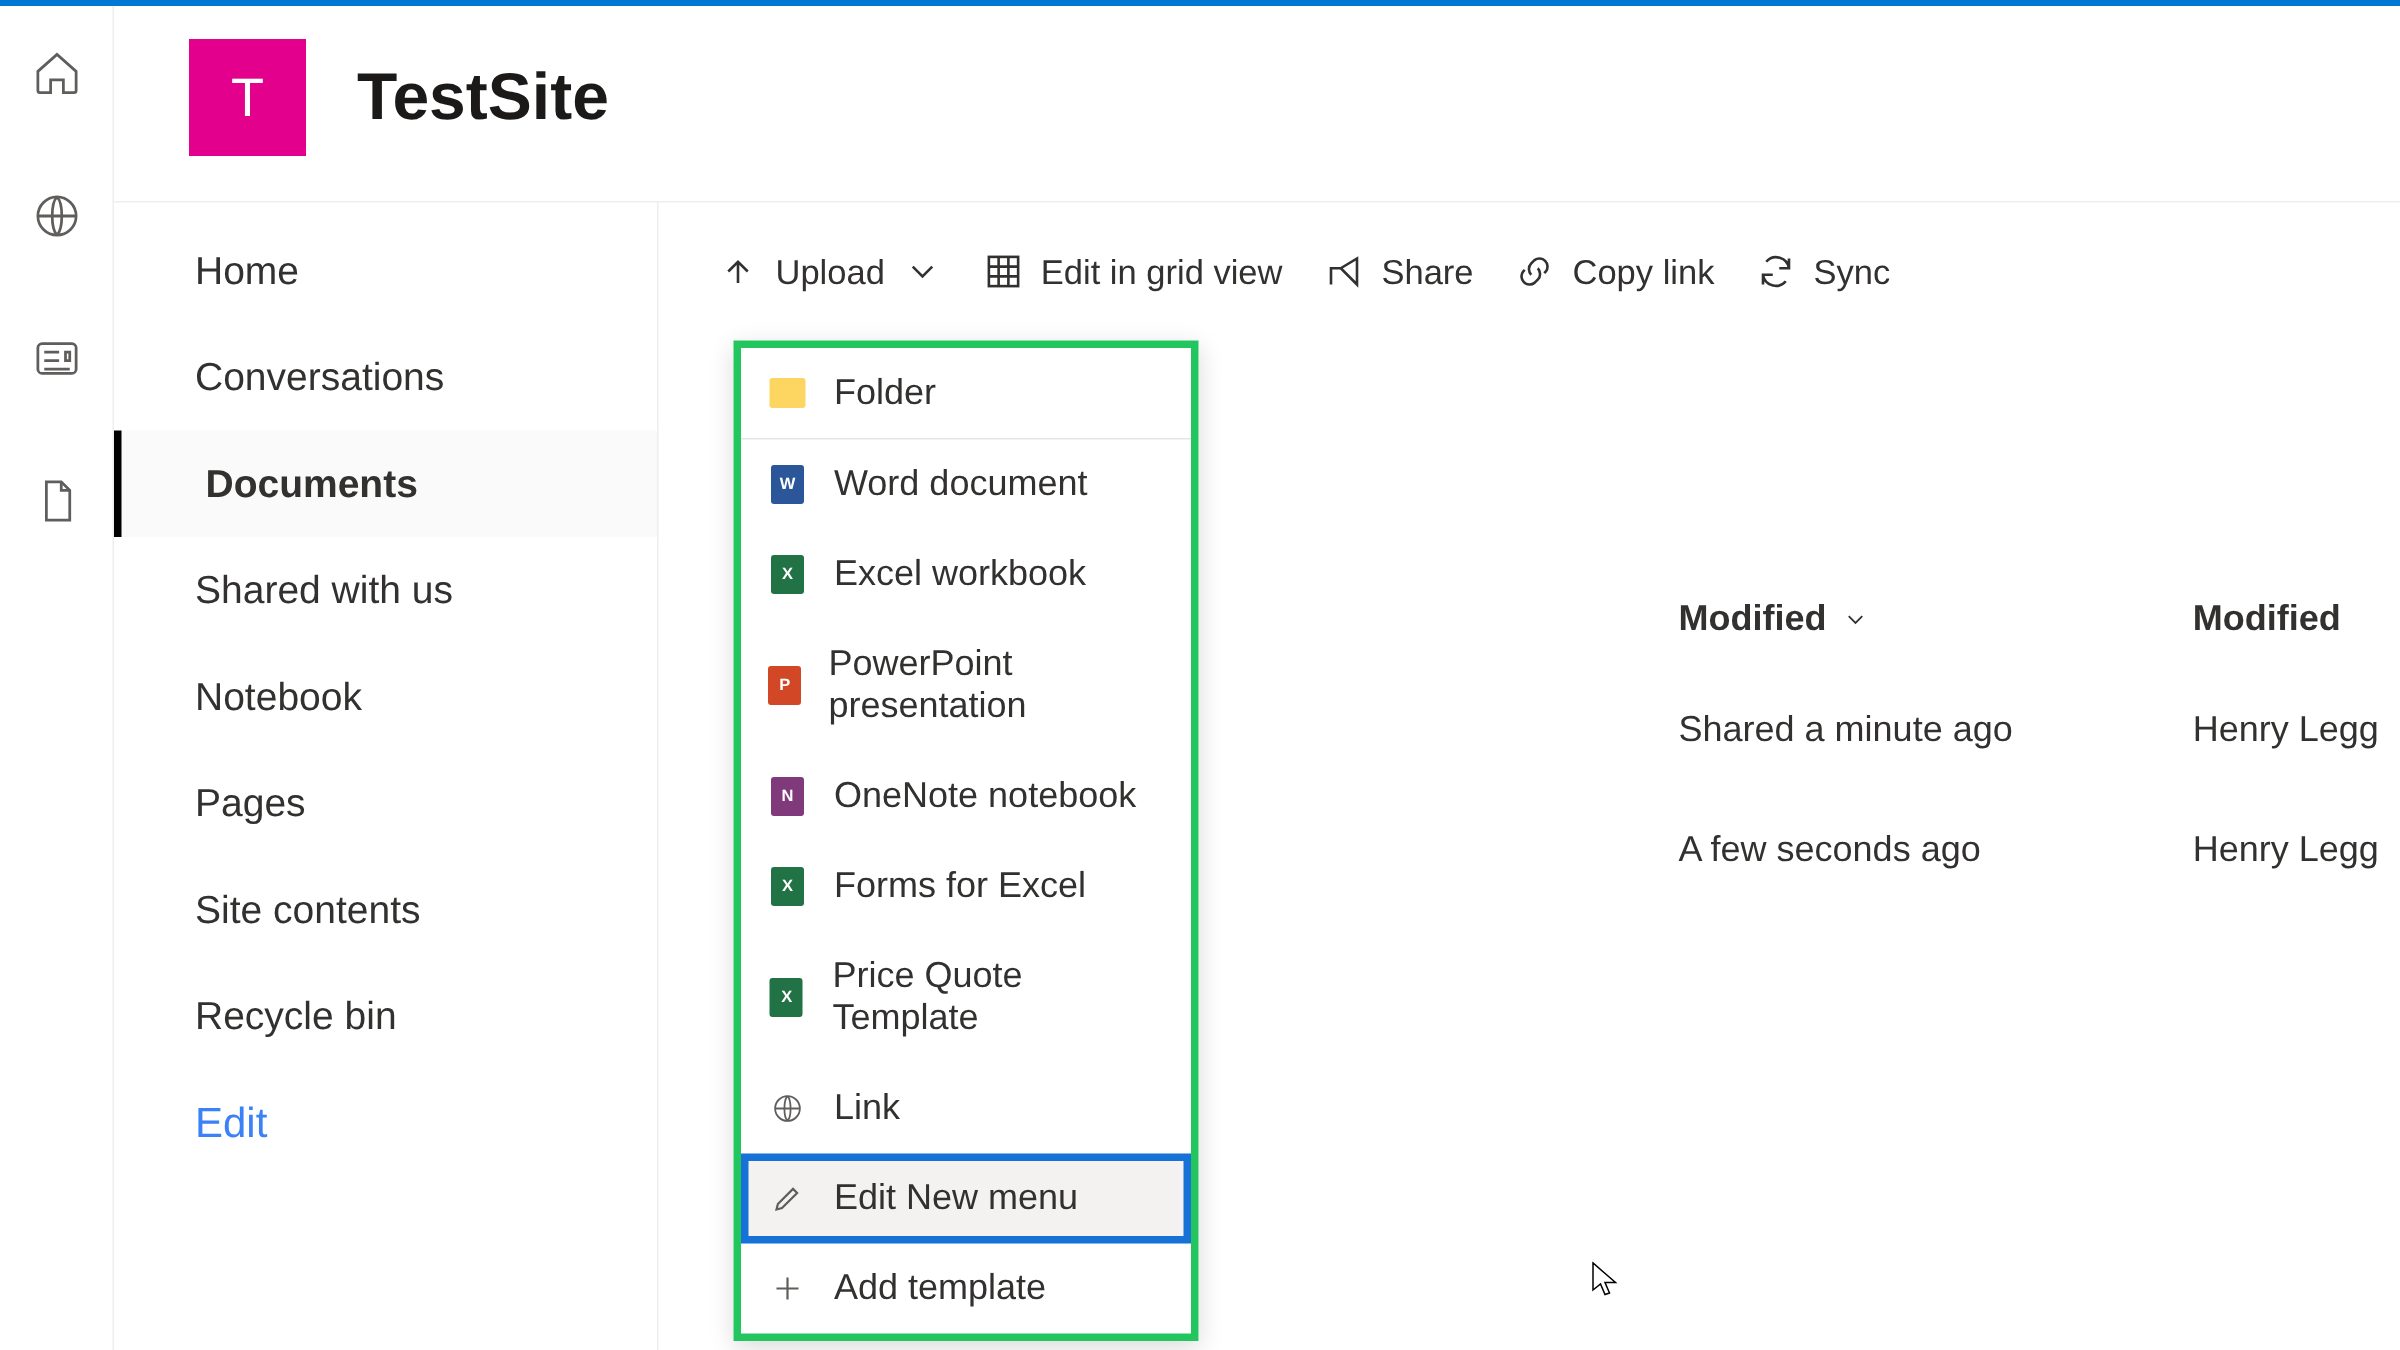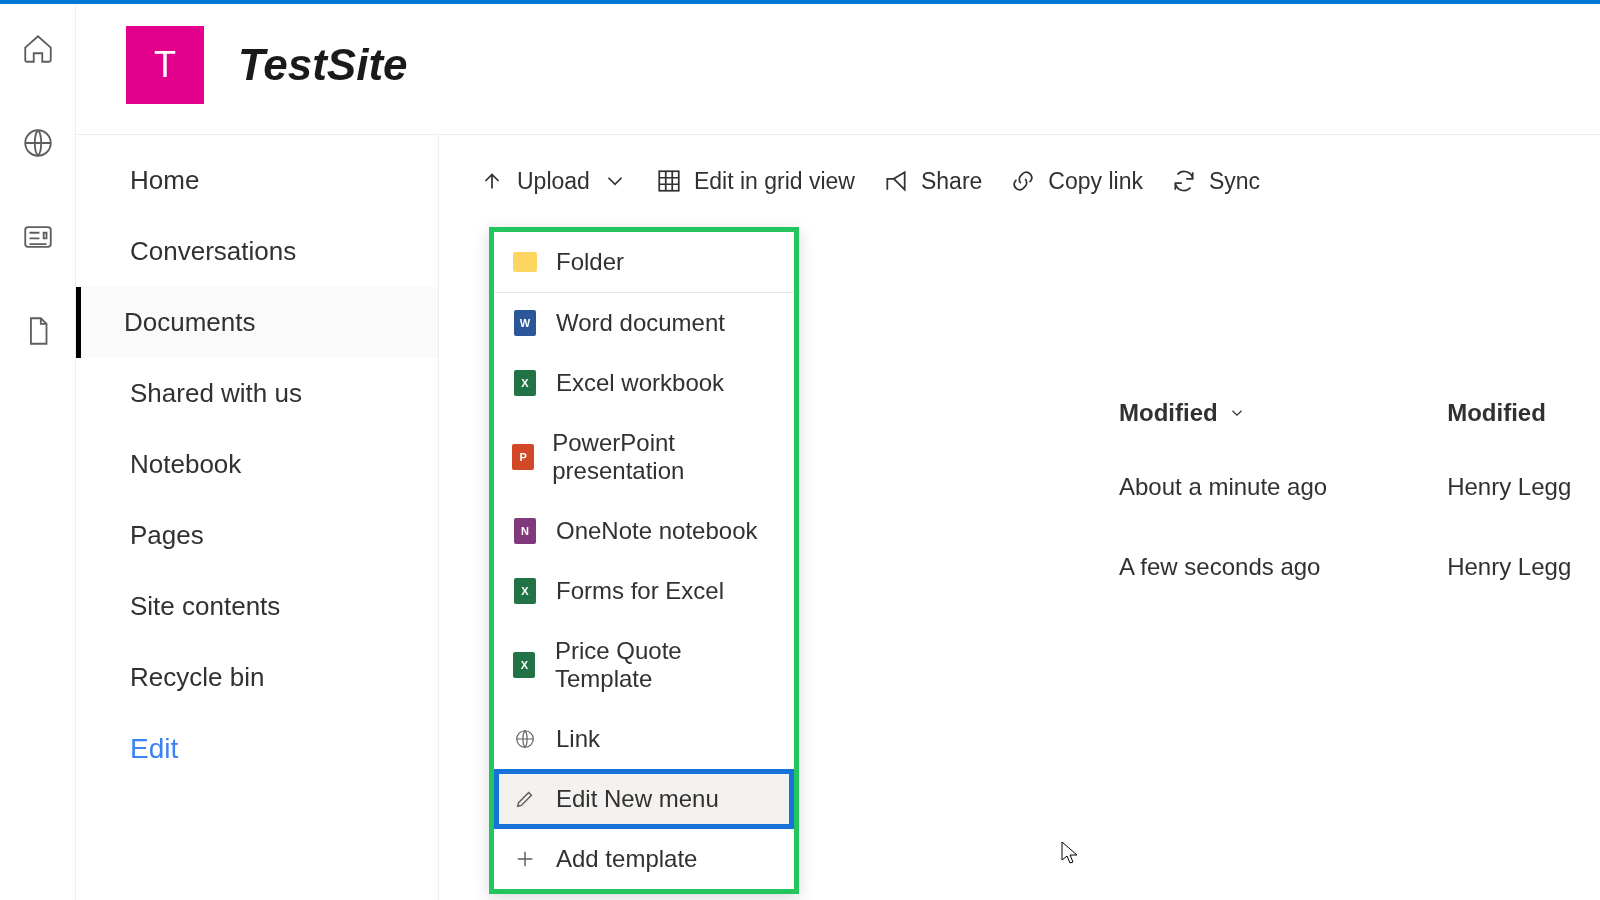--- a/index.html
+++ b/index.html
@@ -27,42 +27,42 @@
     align-items: center;
     padding: 22px 50px 30px 50px;
     gap: 34px;
   }
   .sitelogo {
     width: 78px; height: 78px;
     background: #e3008c;
     display: flex; align-items: center; justify-content: center;
     color: #fff; font-size: 36px;
   }
-  .sitetitle { font-size: 44px; font-weight: 600; color: #1b1a19; font-style: italic; }
+  .sitetitle { font-size: 44px; font-weight: 600; color: #1b1a19; }
 
   .contentrow { display: flex; flex: 1; }
 
   .sidenav {
     width: 362px;
     border-top: 1px solid #eee;
     padding-top: 10px;
     display: flex;
     flex-direction: column;
     position: relative;
   }
   .nav-item {
     padding: 20px 0 20px 54px;
     font-size: 26px;
     color: #323130;
     cursor: pointer;
   }
   .nav-item.active {
-    font-weight: 400;
+    font-weight: 700;
     border-left: 5px solid #000;
-    padding-left: 43px;
+    padding-left: 56px;
     background: #fafafa;
   }
   .nav-edit { color: #3b82f6; padding: 20px 0 0 54px; font-size: 28px; }
 
   .docarea {
     flex: 1;
     border-top: 1px solid #eee;
     border-left: 1px solid #eee;
     padding: 18px 0 0 40px;
     position: relative;
@@ -322,21 +322,21 @@
         </span>
 
         <div class="cols">
           <div>
             <div class="colhead">
               <span>Modified</span>
               <svg width="18" height="18" viewBox="0 0 24 24" fill="none" stroke="#323130" stroke-width="1.6">
                   <path d="M6 9l6 6 6-6"></path>
                 </svg>
             </div>
-            <div class="cell">About a minute ago</div>
+            <div class="cell">Shared a minute ago</div>
             <div class="cell">A few seconds ago</div>
           </div>
           <div>
             <div class="colhead">
               <span>Modified</span>
             </div>
             <div class="cell">Henry Legg</div>
             <div class="cell">Henry Legg</div>
           </div>
         </div>

